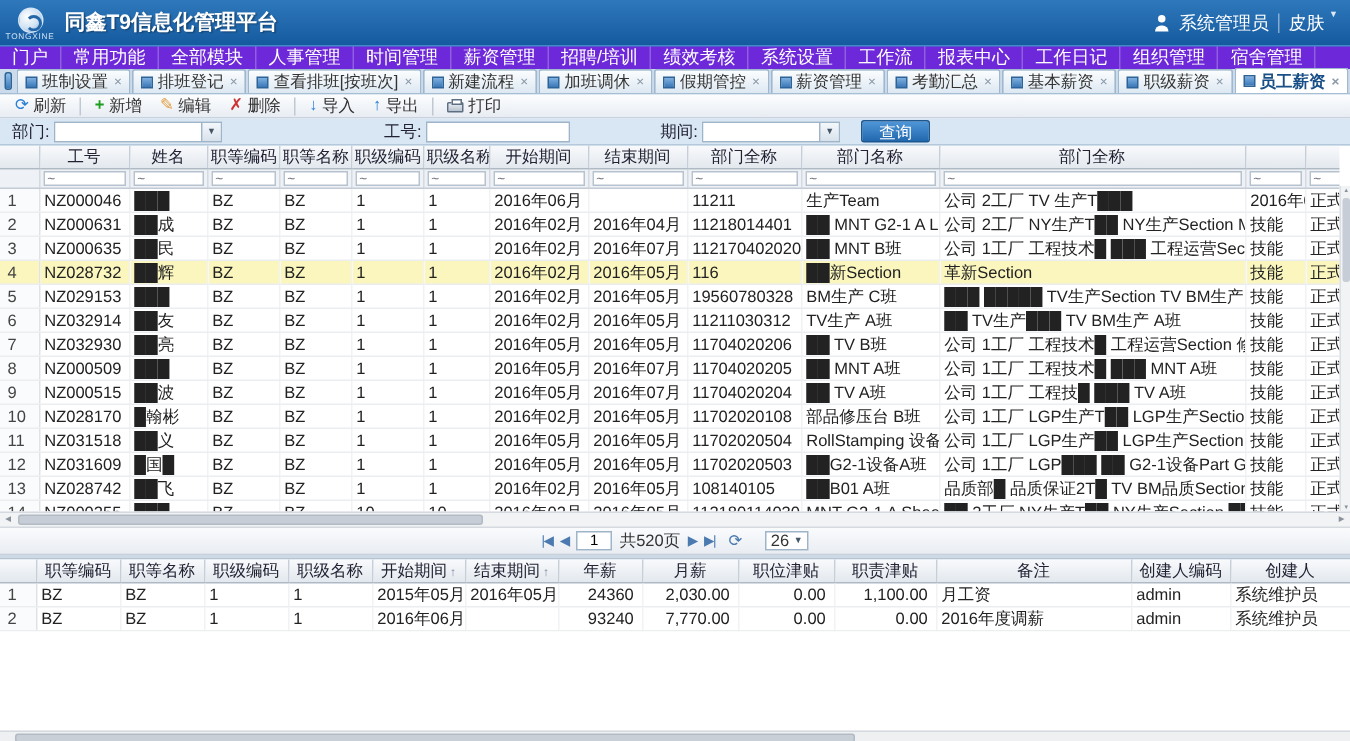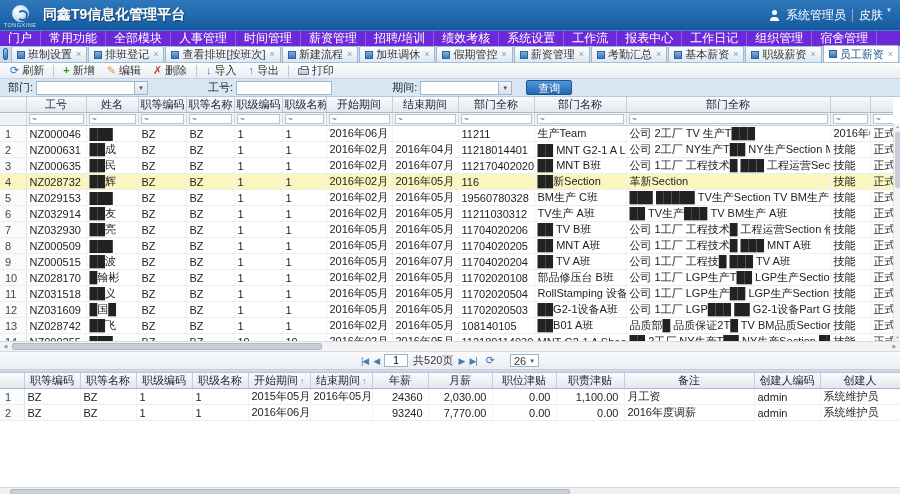--- a/index.html
+++ b/index.html
@@ -25,38 +25,38 @@
 
   
   .menubar { height: 16px; background: #6d28d9; border-top: 1px solid #4289c7; display: flex; }
   .menu-item { padding: 0 8px; color: #fff; font-size: 12px; line-height: 15px; border-right: 1px solid rgba(255,255,255,.25); cursor: pointer; white-space: nowrap; }
 
   
   .tabstrip { height: 17px; background: #ccdbeb; border-bottom: 1px solid #a6bed4; display: flex; align-items: flex-end; padding-left: 2px; }
   .tablist-btn { width: 12px; height: 12px; margin: 0 3px 2px 1px; background: linear-gradient(#8fc0ea,#3a78b8); border: 1px solid #2d6396; border-radius: 2px; }
   .tab { height: 16px; display: flex; align-items: center; gap: 3px; padding: 0 5px; margin-right: 1px;
     background: linear-gradient(#fbfdfe,#dde8f2); border: 1px solid #9fb8ce; border-bottom: none; border-radius: 2px 2px 0 0; font-size: 11px; color: #333; white-space: nowrap; cursor: pointer; }
-  .tab.active { background: #fff; height: 17px; color: #184f86; }
+  .tab.active { background: #fff; height: 17px; color: #184f86; font-weight: bold; }
   .tab-icon { width: 8px; height: 8px; background: linear-gradient(#7fb0e0,#3a78b8); border: 1px solid #2d6396; flex: none; }
   .tab-close { color: #8a99a8; font-size: 9px; line-height: 9px; margin-left: 1px; }
 
   
   .toolbar { height: 16px; background: linear-gradient(#fcfdfe,#e8edf3); border-bottom: 1px solid #c9d2dc; display: flex; align-items: center; padding: 0 4px; }
   .tb-btn { display: flex; align-items: center; gap: 3px; padding: 0 6px; height: 14px; cursor: pointer; color: #333; white-space: nowrap; }
   .tb-ico { font-size: 11px; line-height: 11px; }
   .ico-blue { color: #2a7fd4; } .ico-green { color: #1f9e1f; } .ico-orange { color: #e09a3a; } .ico-red { color: #cc3333; }
   .ico-bold { font-weight: bold; }
   .tb-sep { width: 1px; height: 12px; background: #c0c8d2; margin: 0 3px; }
   .print-icon { position: relative; width: 11px; height: 7px; background: linear-gradient(#e8ecf2,#b9c2cf); border: 1px solid #5f6f82; border-radius: 1px; margin-top: 2px; }
   .print-icon::before { content:""; position:absolute; top:-3px; left:2px; width:5px; height:2px; background:#fff; border:1px solid #5f6f82; }
 
   
   .filterbar { height: 18px; background: #d9e7f4; border-bottom: 1px solid #b4c9dc; display: flex; align-items: center; padding-left: 8px; }
   .f-label { font-size: 11px; color: #223; white-space: nowrap; }
-  .ml-a { margin-left: 60px; } .ml-b { margin-left: 60px; }
+  .ml-a { margin-left: 108px; } .ml-b { margin-left: 60px; }
   .f-input { height: 14px; background: #fff; border: 1px solid #9eb4c8; display: flex; align-items: stretch; margin-left: 3px; }
   .f-input input { border: none; outline: none; width: 100%; height: 100%; font-size: 11px; padding: 0 2px; font-family: inherit; }
   .w-dept { width: 112px; } .w-emp { width: 96px; } .w-period { width: 92px; }
   .dd-btn { width: 13px; background: linear-gradient(#f4f8fb,#d9e2ec); border-left: 1px solid #9eb4c8; font-size: 6px; color: #456; display: flex; align-items: center; justify-content: center; flex: none; cursor: pointer; }
   .search-btn { height: 15px; padding: 0 11px; margin-left: 14px; background: linear-gradient(#4f96d8,#2268ae); color: #fff; border: 1px solid #1c578f; border-radius: 2px; font-size: 11px; font-family: inherit; cursor: pointer; }
 
   
   .grid-area { position: relative; height: 244px; overflow: hidden; }
   .grid-clip { width: 893px; height: 244px; overflow: hidden; }
   table { border-collapse: collapse; table-layout: fixed; }

